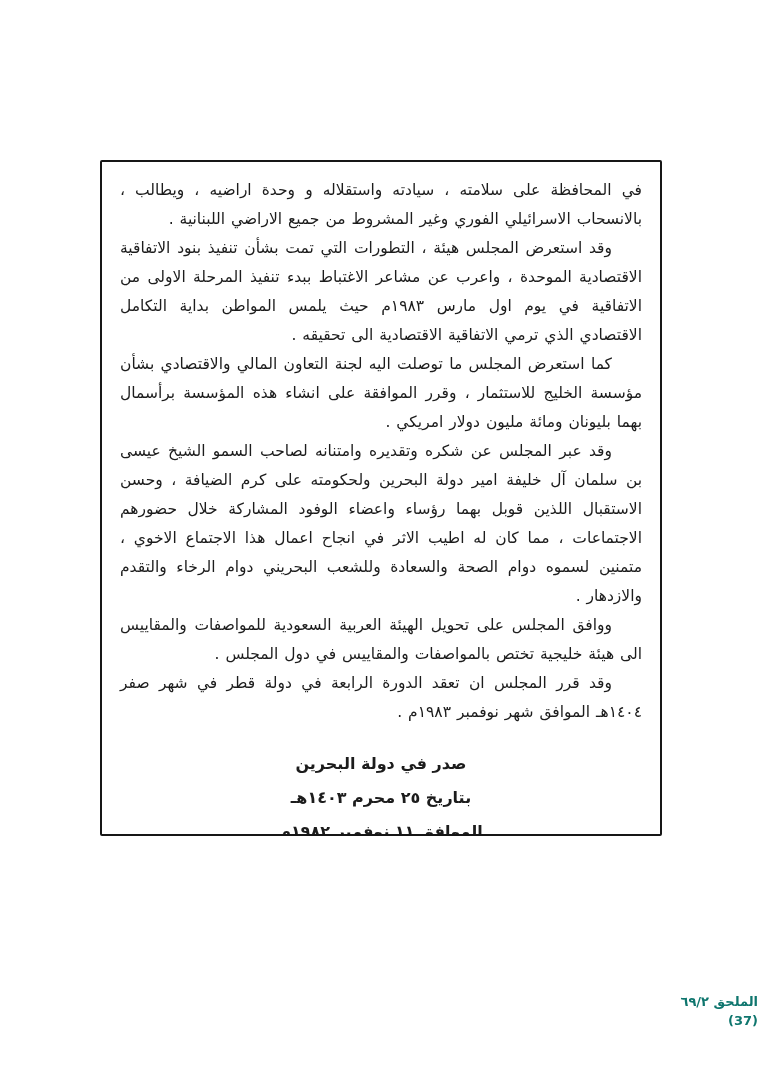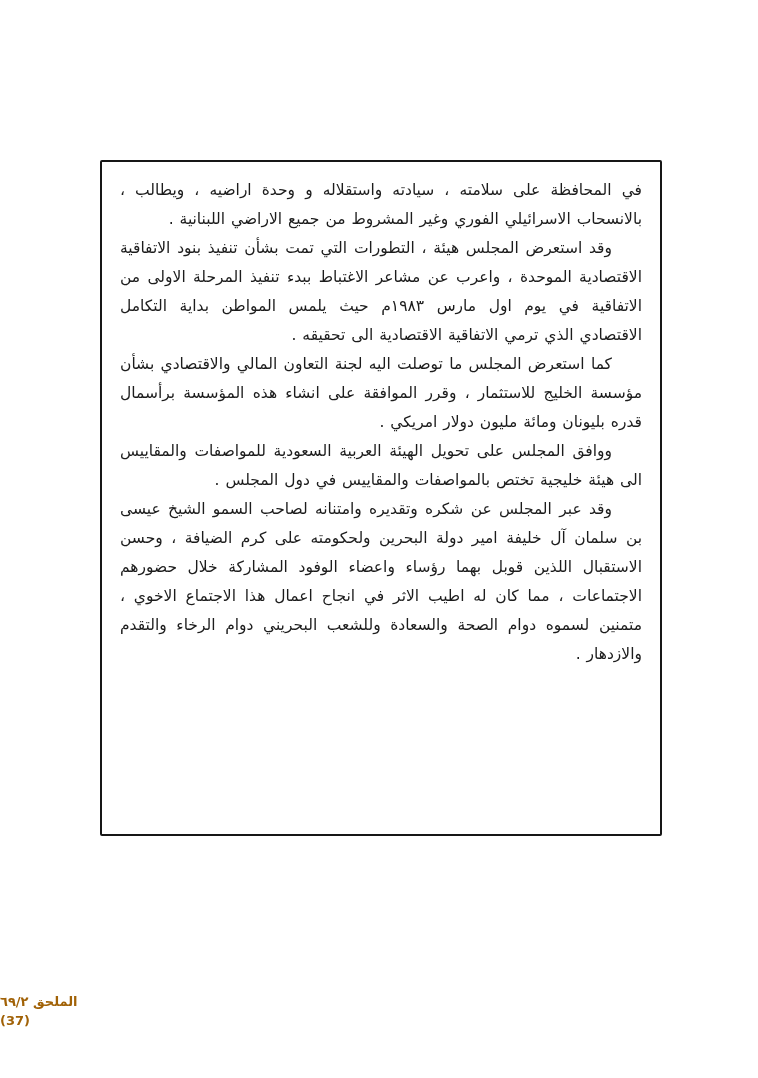--- a/index.html
+++ b/index.html
@@ -50,49 +50,55 @@
     direction: rtl;
   }
   .sig-line {
     white-space: nowrap;
   }
   .footer {
     position: absolute;
     left: 0;
     right: 0;
     top: 992px;
-    text-align: left;
+    text-align: right;
     direction: rtl;
-    color: #a16207;
+    color: #0f766e;
   }
   .annex-label,
   .page-number {
     font-weight: bold;
     font-size: 13px;
     line-height: 19px;
   }
 </style>
 </head>
 <body>
 
 <div class="page">
 
   <div class="doc-box">
 
     <p class="para no-indent">في المحافظة على سلامته ، سيادته واستقلاله و وحدة اراضيه ، ويطالب ، بالانسحاب الاسرائيلي الفوري وغير المشروط من جميع الاراضي اللبنانية .</p>
 
     <p class="para">وقد استعرض المجلس هيئة ، التطورات التي تمت بشأن تنفيذ بنود الاتفاقية الاقتصادية الموحدة ، واعرب عن مشاعر الاغتباط ببدء تنفيذ المرحلة الاولى من الاتفاقية في يوم اول مارس ١٩٨٣م حيث يلمس المواطن بداية التكامل الاقتصادي الذي ترمي الاتفاقية الاقتصادية الى تحقيقه .</p>
 
-    <p class="para">كما استعرض المجلس ما توصلت اليه لجنة التعاون المالي والاقتصادي بشأن مؤسسة الخليج للاستثمار ، وقرر الموافقة على انشاء هذه المؤسسة برأسمال قدره بليونان ومائة مليون دولار امريكي .</p>
+    <p class="para">كما استعرض المجلس ما توصلت اليه لجنة التعاون المالي والاقتصادي بشأن مؤسسة الخليج للاستثمار ، وقرر الموافقة على انشاء هذه المؤسسة برأسمال بهما بليونان ومائة مليون دولار امريكي .</p>
+
+    <p class="para">وقد عبر المجلس عن شكره وتقديره وامتنانه لصاحب السمو الشيخ عيسى بن سلمان آل خليفة امير دولة البحرين ولحكومته على كرم الضيافة ، وحسن الاستقبال اللذين قوبل بهما رؤساء واعضاء الوفود المشاركة خلال حضورهم الاجتماعات ، مما كان له اطيب الاثر في انجاح اعمال هذا الاجتماع الاخوي ، متمنين لسموه دوام الصحة والسعادة وللشعب البحريني دوام الرخاء والتقدم والازدهار .</p>
 
     <p class="para">ووافق المجلس على تحويل الهيئة العربية السعودية للمواصفات والمقاييس الى هيئة خليجية تختص بالمواصفات والمقاييس في دول المجلس .</p>
 
-    <p class="para">وقد عبر المجلس عن شكره وتقديره وامتنانه لصاحب السمو الشيخ عيسى بن سلمان آل خليفة امير دولة البحرين ولحكومته على كرم الضيافة ، وحسن الاستقبال اللذين قوبل بهما رؤساء واعضاء الوفود المشاركة خلال حضورهم الاجتماعات ، مما كان له اطيب الاثر في انجاح اعمال هذا الاجتماع الاخوي ، متمنين لسموه دوام الصحة والسعادة وللشعب البحريني دوام الرخاء والتقدم والازدهار .</p>
+    <p class="para">وقد قرر المجلس ان تعقد الدورة الرابعة في دولة قطر في شهر صفر ١٤٠٤هـ الموافق شهر نوفمبر ١٩٨٣م .</p>
 
-
+    <div class="signature">
+      <div class="sig-line">صدر في دولة البحرين</div>
+      <div class="sig-line">بتاريخ ٢٥ محرم ١٤٠٣هـ</div>
+      <div class="sig-line">الموافق ١١ نوفمبر ١٩٨٢م</div>
+    </div>
 
   </div>
 
   <div class="footer">
     <div class="annex-label">الملحق ٦٩/٢</div>
     <div class="page-number">(37)</div>
   </div>
 
 </div>
 

